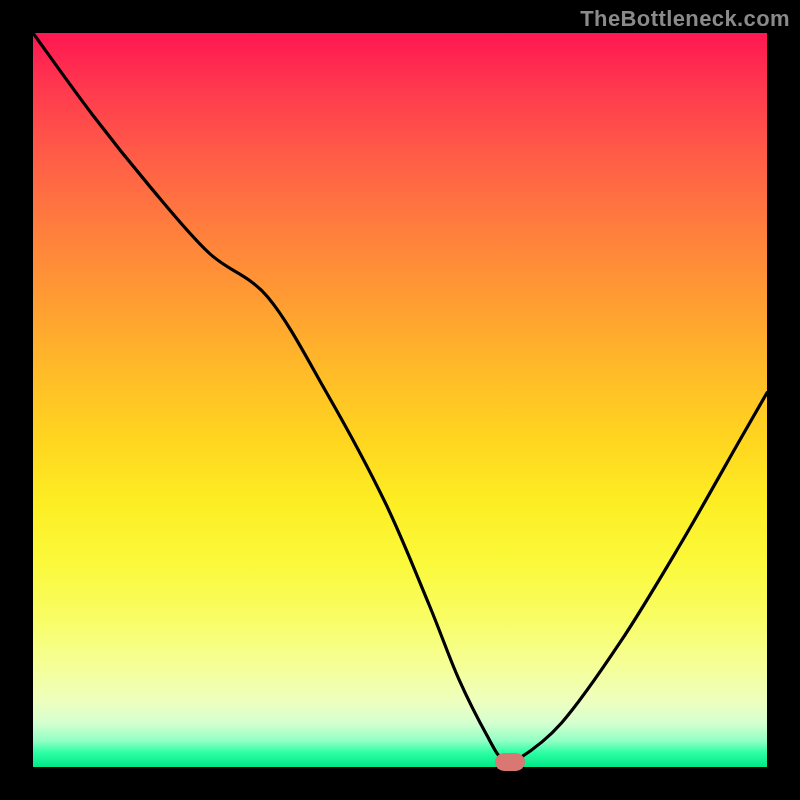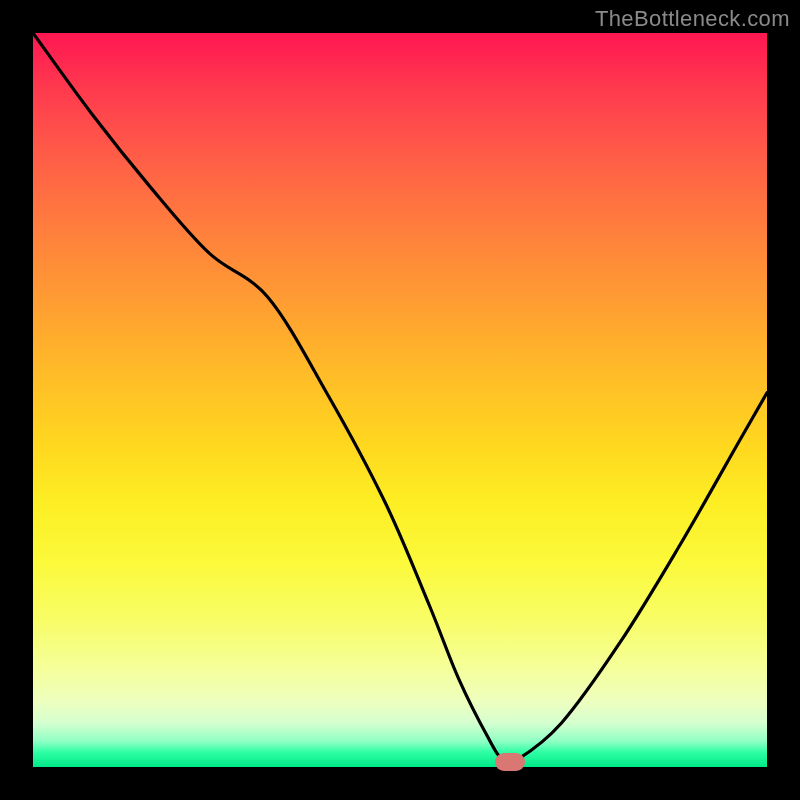--- a/index.html
+++ b/index.html
@@ -17,21 +17,21 @@
     height: 800px;
     background: #000;
   }
   .attribution {
     position: absolute;
     top: 6px;
     right: 10px;
     color: #8a8a8a;
     font-size: 22px;
     letter-spacing: 0.4px;
-    font-weight: 400;
+    font-weight: 700;
   }
   .plot {
     position: absolute;
     left: 33px;
     top: 33px;
     width: 734px;
     height: 734px;
   }
   .plot-grad {
     position: absolute;

